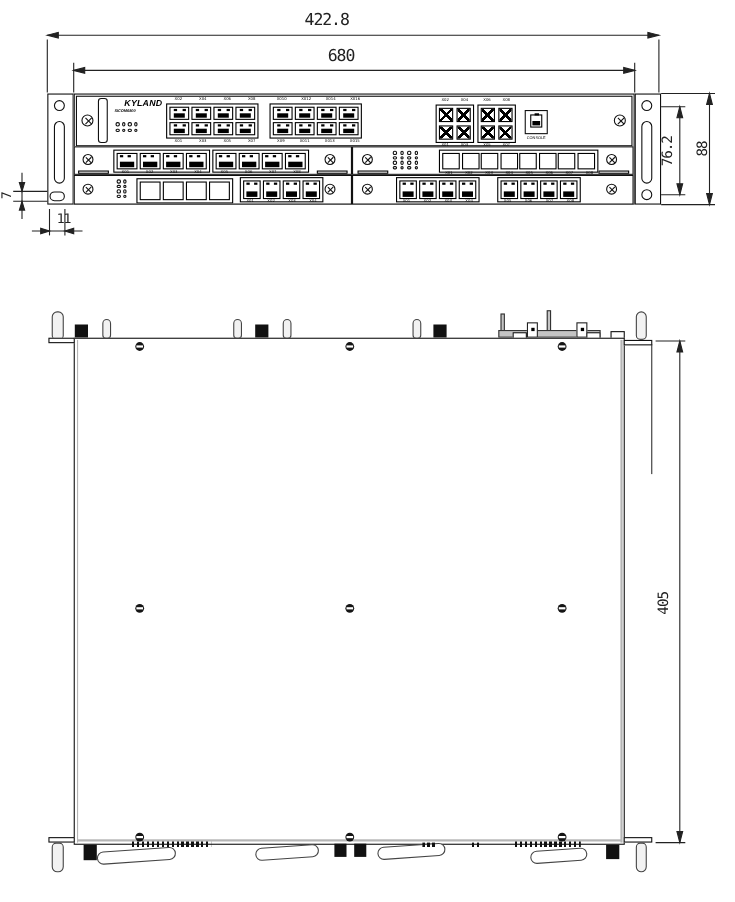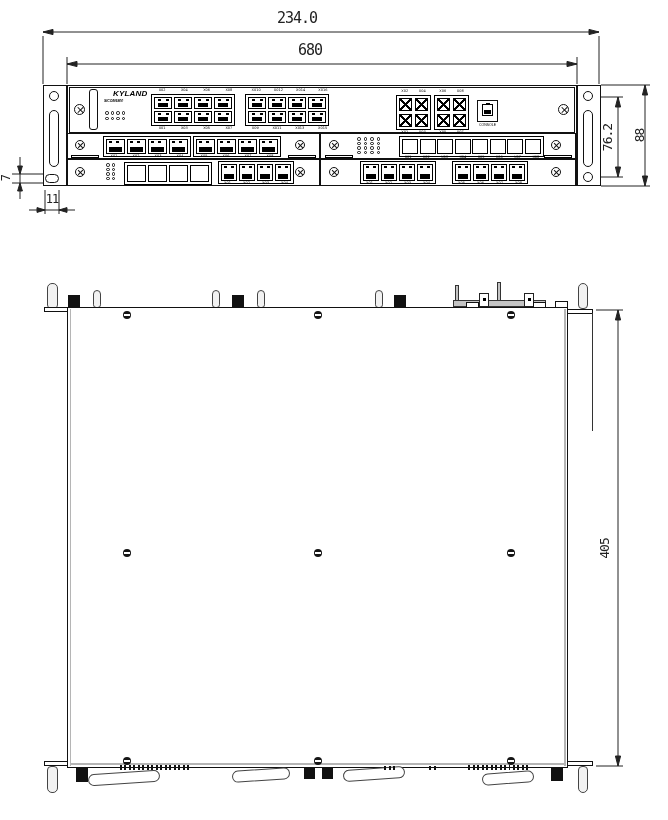--- a/index.html
+++ b/index.html
@@ -115,26 +115,26 @@
         <polygon points="59,210 67,207.6 67,212.4"></polygon>
 
       <line x1="618" y1="310" x2="618" y2="766"></line>
       <polygon points="618,310 615.4,320 620.6,320"></polygon>
         <polygon points="618,766 615.4,756 620.6,756"></polygon>
       <line x1="596" y1="310" x2="623" y2="310"></line>
         <line x1="596" y1="766" x2="623" y2="766"></line>
     </g>
   </svg>
 
-  <div class="dim" style="left:257px;top:11px;width:80px;">234.0</div>
+  <div class="dim" style="left:257px;top:11px;width:80px;">422.8</div>
   <div class="dim" style="left:280px;top:43px;width:60px;">680</div>
   <div class="dim v small" style="left:584px;top:131px;width:46px;">76.2</div>
   <div class="dim v small" style="left:622px;top:129px;width:34px;">88</div>
   <div class="dim v tiny" style="left:-3px;top:172px;width:18px;">7</div>
-  <div class="dim tiny" style="left:40px;top:193px;width:24px;">11</div>
+  <div class="dim tiny" style="left:40px;top:193px;width:24px;text-align:right;">11</div>
   <div class="dim v small" style="left:581px;top:542px;width:46px;">405</div>
 
   <div>
 
     <div class="box" style="left:43px;top:85px;width:24px;height:101px;"></div>
     <div class="box" style="left:577px;top:85px;width:24px;height:101px;"></div>
     <div class="hole" style="left:49px;top:91px;width:10px;height:10px;"></div>
     <div class="oval" style="left:49px;top:110px;width:10px;height:57px;"></div>
     <div class="oval" style="left:45px;top:174px;width:14px;height:9px;border-radius:4.5px;"></div>
     <div class="hole" style="left:583px;top:91px;width:10px;height:10px;"></div>

